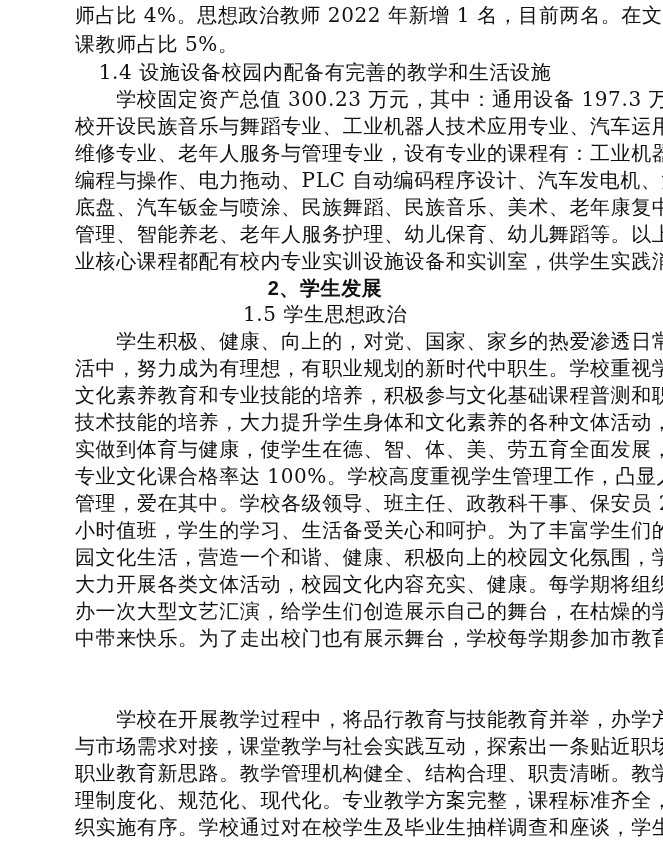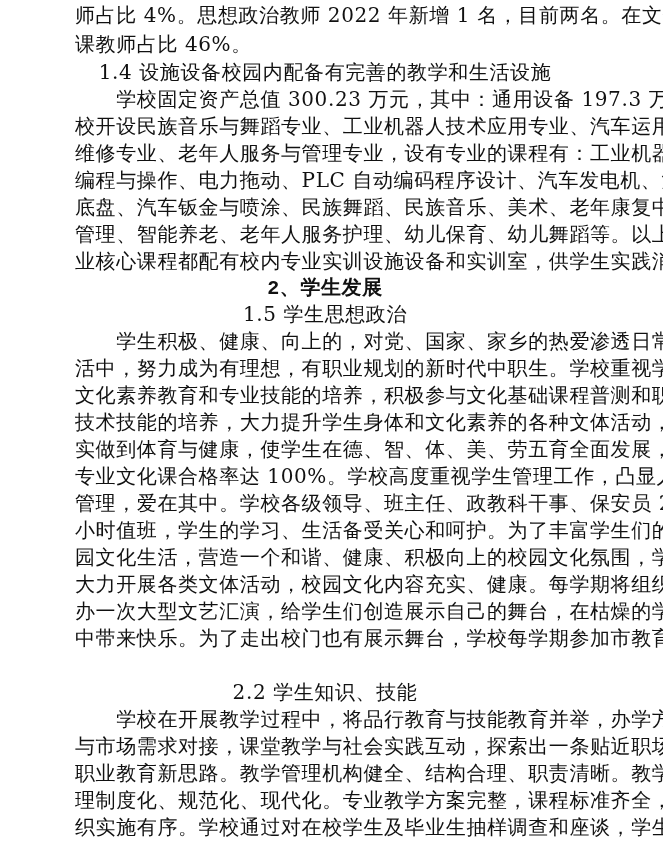--- a/index.html
+++ b/index.html
@@ -11,28 +11,28 @@
   .page { position: absolute; left: 0; top: 0; width: 663px; height: 845px; }
   .line {
     position: absolute; left: 75px; width: 500px;
     height: 27px; line-height: 27px;
     font-size: 20px; white-space: nowrap;
     text-align: justify; text-align-last: justify;
     letter-spacing: 0.6px;
   }
   .line.last { text-align-last: left; }
   .line.center { text-align: center; text-align-last: center; left: 75px; width: 500px; }
-  .line.bold { font-weight: bold; font-family: Liberation Mono, monospace; }
+  .line.bold { font-weight: bold; font-family: Liberation Sans, sans-serif; }
 </style>
 </head>
 <body>
 
 <div class="page">
   <div class="line" style="top:2px">师占比 4%。思想政治教师 2022 年新增 1 名，目前两名。在文化基础</div>
-  <div class="line last" style="top:31px">课教师占比 46%。</div>
+  <div class="line last" style="top:31px">课教师占比 5%。</div>
   <div class="line center" style="top:59px">1.4 设施设备校园内配备有完善的教学和生活设施</div>
   <div class="line" style="top:86px">　　学校固定资产总值 300.23 万元，其中：通用设备 197.3 万元。</div>
   <div class="line" style="top:113px">校开设民族音乐与舞蹈专业、工业机器人技术应用专业、汽车运用与</div>
   <div class="line" style="top:140px">维修专业、老年人服务与管理专业，设有专业的课程有：工业机器人</div>
   <div class="line" style="top:167px">编程与操作、电力拖动、PLC 自动编码程序设计、汽车发电机、汽车</div>
   <div class="line" style="top:194px">底盘、汽车钣金与喷涂、民族舞蹈、民族音乐、美术、老年康复中心</div>
   <div class="line" style="top:221px">管理、智能养老、老年人服务护理、幼儿保育、幼儿舞蹈等。以上专</div>
   <div class="line" style="top:248px">业核心课程都配有校内专业实训设施设备和实训室，供学生实践消化。</div>
   <div class="line center bold" style="top:275px">2、学生发展</div>
   <div class="line center" style="top:301px">1.5 学生思想政治</div>
@@ -41,19 +41,18 @@
   <div class="line" style="top:382px">文化素养教育和专业技能的培养，积极参与文化基础课程普测和职业</div>
   <div class="line" style="top:409px">技术技能的培养，大力提升学生身体和文化素养的各种文体活动，切</div>
   <div class="line" style="top:436px">实做到体育与健康，使学生在德、智、体、美、劳五育全面发展，各</div>
   <div class="line" style="top:463px">专业文化课合格率达 100%。学校高度重视学生管理工作，凸显人文</div>
   <div class="line" style="top:490px">管理，爱在其中。学校各级领导、班主任、政教科干事、保安员 24</div>
   <div class="line" style="top:517px">小时值班，学生的学习、生活备受关心和呵护。为了丰富学生们的校</div>
   <div class="line" style="top:544px">园文化生活，营造一个和谐、健康、积极向上的校园文化氛围，学校</div>
   <div class="line" style="top:571px">大力开展各类文体活动，校园文化内容充实、健康。每学期将组织举</div>
   <div class="line" style="top:598px">办一次大型文艺汇演，给学生们创造展示自己的舞台，在枯燥的学习</div>
   <div class="line" style="top:625px">中带来快乐。为了走出校门也有展示舞台，学校每学期参加市教育局</div>
-  <div class="line center" style="top:679px">2.2 学生知识、技能</div>
   <div class="line" style="top:706px">　　学校在开展教学过程中，将品行教育与技能教育并举，办学方向</div>
   <div class="line" style="top:733px">与市场需求对接，课堂教学与社会实践互动，探索出一条贴近职场的</div>
   <div class="line" style="top:760px">职业教育新思路。教学管理机构健全、结构合理、职责清晰。教学管</div>
   <div class="line" style="top:787px">理制度化、规范化、现代化。专业教学方案完整，课程标准齐全，组</div>
   <div class="line" style="top:814px">织实施有序。学校通过对在校学生及毕业生抽样调查和座谈，学生对</div>
 </div>
 
 </body></html>

